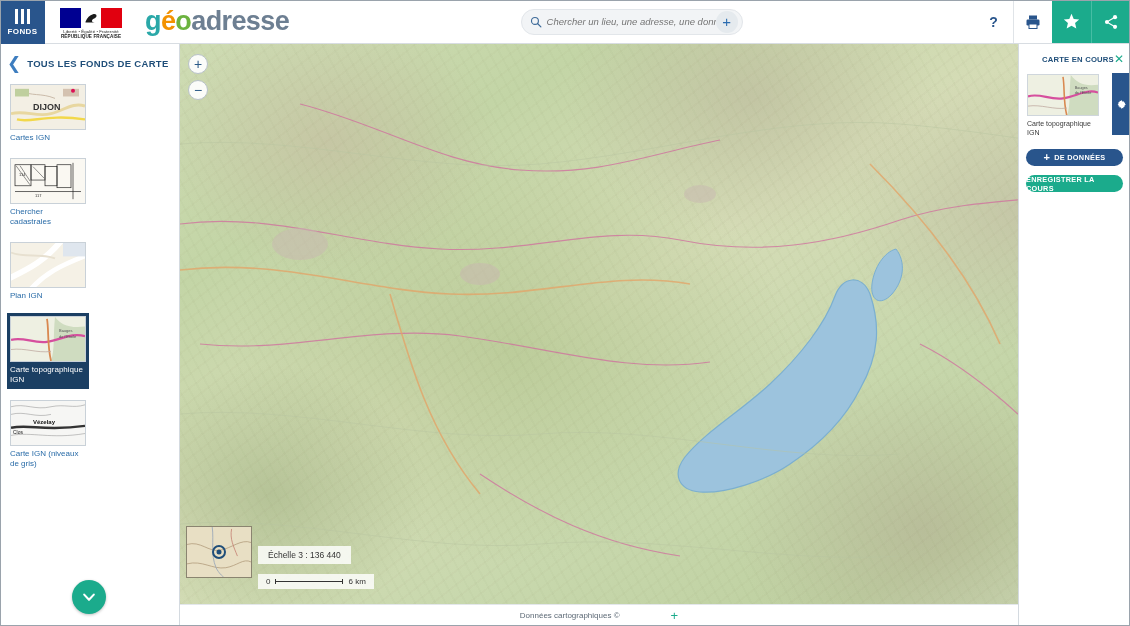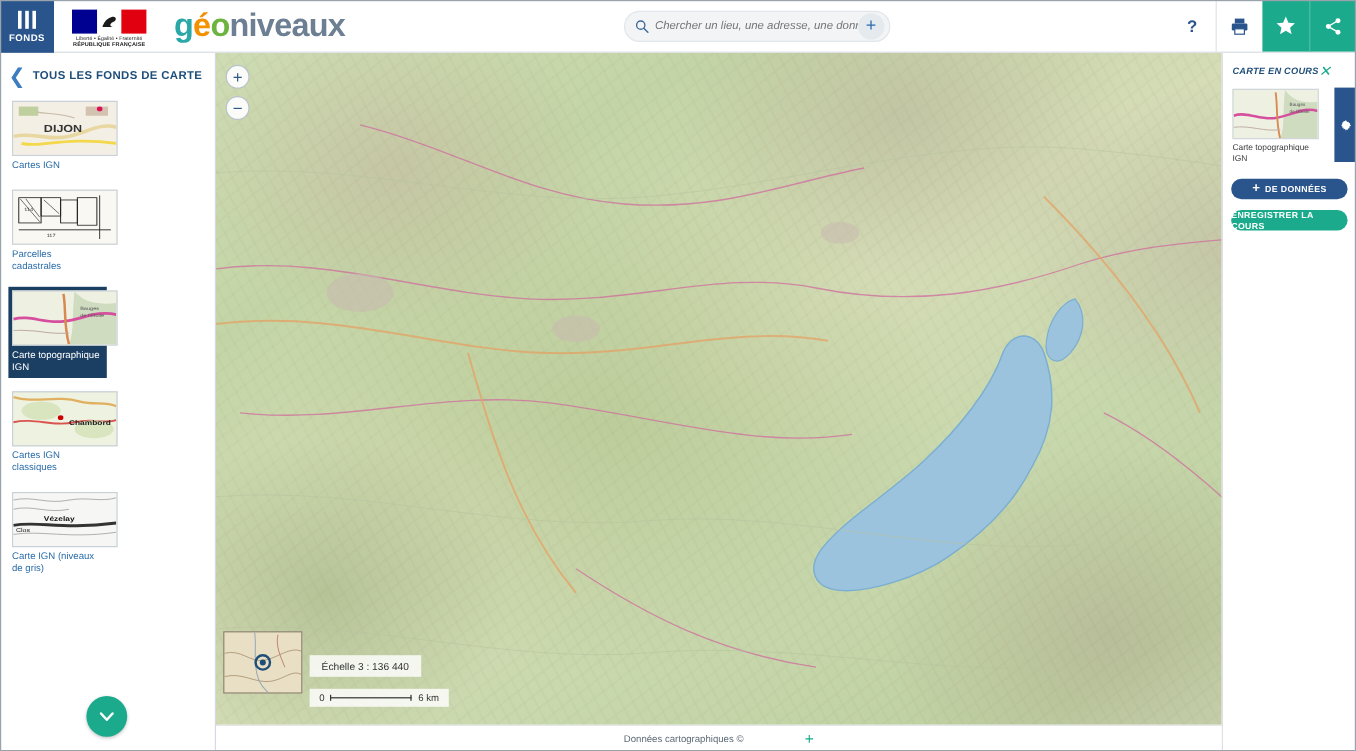--- a/index.html
+++ b/index.html
@@ -78,21 +78,21 @@
     background:#ffffff; border-right:1px solid #d4dae0; overflow:hidden; z-index:30;
   }
   .sb-head { display:flex; align-items:center; padding:11px 8px 9px 7px; }
   .sb-back { color:#3d7dbf; font-size:17px; line-height:1; margin-right:6px; cursor:pointer; font-weight:300;}
   .sb-title { font-size:9.5px; font-weight:bold; color:#1f4e79; letter-spacing:.3px; }
   .sb-grid { display:flex; flex-wrap:wrap; padding:0 4px; }
   .sb-item {
     width:82px; margin:0 2px 8px 3px; padding:3px 3px 4px 3px; cursor:pointer;
   }
   .sb-item.active { background:#1b3f63; }
-  .sb-thumb { width:88px; height:46px; border:1px solid #c9d1d8; overflow:hidden; position:relative; }
+  .sb-thumb { width:76px; height:46px; border:1px solid #c9d1d8; overflow:hidden; position:relative; }
   .sb-cap { font-size:8px; color:#2a6ca8; line-height:1.25; margin-top:3px; }
   .sb-item.active .sb-cap { color:#ffffff; }
 
   .sb-fab {
     position:absolute; left:72px; top:536px; width:34px; height:34px; border-radius:50%;
     background:#1bab8c; display:flex; align-items:center; justify-content:center;
     color:#fff; cursor:pointer; box-shadow:0 1px 3px rgba(0,0,0,.25); z-index:5;
   }
 
   
@@ -197,21 +197,21 @@
     content:""; position:absolute; width:1px; height:5px; background:#333; top:-2px;
   }
   .sbar:before { left:0; } .sbar:after { right:0; }
   .scale-sm { font-size:8px; color:#333; }
 
   
   .rpanel {
     position:absolute; top:44px; right:0; width:112px; height:582px;
     background:#ffffff; border-left:1px solid #d4dae0; z-index:20;
   }
-  .rp-head { display:flex; align-items:center; justify-content:flex-start; padding:9px 6px 6px 8px;font-style:italic; }
+  .rp-head { display:flex; align-items:center; justify-content:flex-end; padding:9px 6px 6px 8px; }
   .rp-title { font-size:7.7px; font-weight:bold; color:#1f4e79; letter-spacing:.2px; }
   .rp-close { color:#1bab8c; font-size:12px; cursor:pointer; line-height:1; }
   .rp-card {
     margin:3px 6px 0 8px; position:relative;
   }
   .rp-thumb { width:72px; height:42px; border:1px solid #cfd6dc; background:#eef0e2; position:relative; overflow:hidden; }
   .rp-cap { font-size:7px; color:#3a3a3a; line-height:1.3; margin-top:3px; width:76px; }
   .rp-gear {
     position:absolute; right:-6px; top:-1px; width:18px; height:62px; background:#29558c;
     display:flex; align-items:center; justify-content:center; color:#fff; cursor:pointer;
@@ -262,21 +262,21 @@
         <div class="r"></div>
       </div>
       <div class="mar-txt1">Liberté • Égalité • Fraternité</div>
       <div class="mar-txt2">RÉPUBLIQUE FRANÇAISE</div>
     </div>
 
     <div class="logo">
       <span class="lg-g">g</span>
       <span class="lg-e">é</span>
       <span class="lg-o">o</span>
-      <span class="lg-rest">niveaux</span>
+      <span class="lg-rest">adresse</span>
     </div>
 
     <div class="search-wrap">
       <div class="search-box">
         <svg width="12" height="12" viewBox="0 0 16 16">
           <circle cx="6.6" cy="6.6" r="4.6" fill="none" stroke="#3d6a99" stroke-width="1.5"></circle>
           <line x1="10" y1="10" x2="14.5" y2="14.5" stroke="#3d6a99" stroke-width="1.6" stroke-linecap="round"></line>
         </svg>
         <input class="search-input" type="text" placeholder="Chercher un lieu, une adresse, une donnée" style="">
         <div class="search-plus">+</div>
@@ -344,49 +344,47 @@
                 <path d="M4 34 H70"></path>
                 <path d="M62 4 V42"></path>
               </g>
               <g fill="none" stroke="#222" stroke-width="0.5">
                 <path d="M5 7 l14 20 M9 7 l10 16 M22 8 l11 12"></path>
               </g>
               <text x="8" y="18" font-size="4" fill="#333" font-family="sans-serif">114</text>
               <text x="24" y="40" font-size="4" fill="#333" font-family="sans-serif">117</text>
             </svg>
           </div>
-          <div class="sb-cap">Parcelles cadastrales</div>
+          <div class="sb-cap">Chercher cadastrales</div>
+        </div>
+        <div class="sb-item">
+          <div class="sb-thumb t-plan">
+            <svg viewBox="0 0 74 46" preserveAspectRatio="none" width="100%" height="100%" style="display: block;">
+              <rect width="74" height="46" fill="#f5f1e6"></rect>
+              <path d="M-4 38 C20 26,34 18,50 -2" stroke="#fff" stroke-width="6" fill="none"></path>
+              <path d="M20 48 C34 32,48 24,78 12" stroke="#fff" stroke-width="5" fill="none"></path>
+              <path d="M0 10 C14 16,28 10,44 16" stroke="#e7e0d0" stroke-width="2" fill="none"></path>
+              <rect x="52" y="0" width="22" height="14" fill="#dfe6ee"></rect>
+            </svg>
+          </div>
+          <div class="sb-cap">Plan IGN</div>
         </div>
         <div class="sb-item active">
           <div class="sb-thumb t-topo">
             <svg viewBox="0 0 74 46" preserveAspectRatio="none" width="100%" height="100%" style="display: block;">
               <rect width="74" height="46" fill="#eef0e2"></rect>
               <path d="M44 0 C50 8,58 12,74 10 L74 46 L40 46 C44 34,42 20,44 0 Z" fill="#cfdcc0"></path>
               <path d="M0 24 C12 20,22 28,36 26 C50 24,60 16,74 20" fill="none" stroke="#d64f9e" stroke-width="2.4"></path>
               <path d="M36 2 C38 14,36 28,40 46" fill="none" stroke="#d98850" stroke-width="1.8"></path>
               <path d="M0 34 C14 32,26 38,40 36" fill="none" stroke="#bfa9a0" stroke-width="0.8"></path>
               <text x="48" y="16" font-size="4" fill="#555" font-family="sans-serif">Bauges</text>
               <text x="48" y="22" font-size="4" fill="#555" font-family="sans-serif">de l'Etoile</text>
             </svg>
           </div>
           <div class="sb-cap">Carte topographique IGN</div>
-        </div>
-        <div class="sb-item">
-          <div class="sb-thumb t-classic">
-            <svg viewBox="0 0 74 46" preserveAspectRatio="none" width="100%" height="100%" style="display: block;">
-              <rect width="74" height="46" fill="#eef2e0"></rect>
-              <path d="M0 4 C16 10,30 2,48 8 C58 11,66 8,74 12" fill="none" stroke="#e0b060" stroke-width="2"></path>
-              <path d="M0 26 C16 22,28 30,44 26 C58 22,66 28,74 24" fill="none" stroke="#d9534f" stroke-width="1.6"></path>
-              <ellipse cx="20" cy="16" rx="14" ry="8" fill="#cfe0b0" opacity="0.7"></ellipse>
-              <ellipse cx="58" cy="32" rx="14" ry="8" fill="#cfe0b0" opacity="0.7"></ellipse>
-              <text x="40" y="28" font-size="6" font-weight="bold" fill="#222" font-family="sans-serif">Chambord</text>
-              <circle cx="34" cy="22" r="2" fill="#c00"></circle>
-            </svg>
-          </div>
-          <div class="sb-cap">Cartes IGN classiques</div>
         </div>
         <div class="sb-item">
           <div class="sb-thumb t-grey">
             <svg viewBox="0 0 74 46" preserveAspectRatio="none" width="100%" height="100%" style="display: block;">
               <rect width="74" height="46" fill="#f6f6f4"></rect>
               <g stroke="#9a9a9a" stroke-width="0.6" fill="none">
                 <path d="M0 6 C14 2,24 10,40 6 C54 3,62 8,74 4"></path>
                 <path d="M0 14 C14 10,24 18,40 14"></path>
                 <path d="M0 36 C20 32,40 40,74 34"></path>
               </g>

